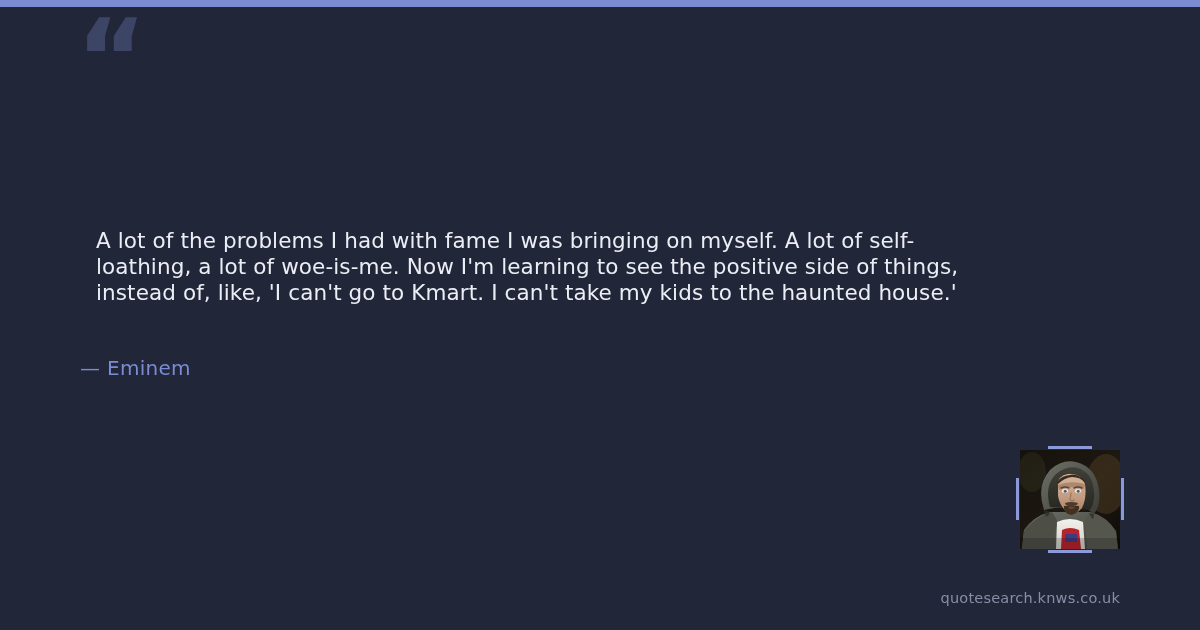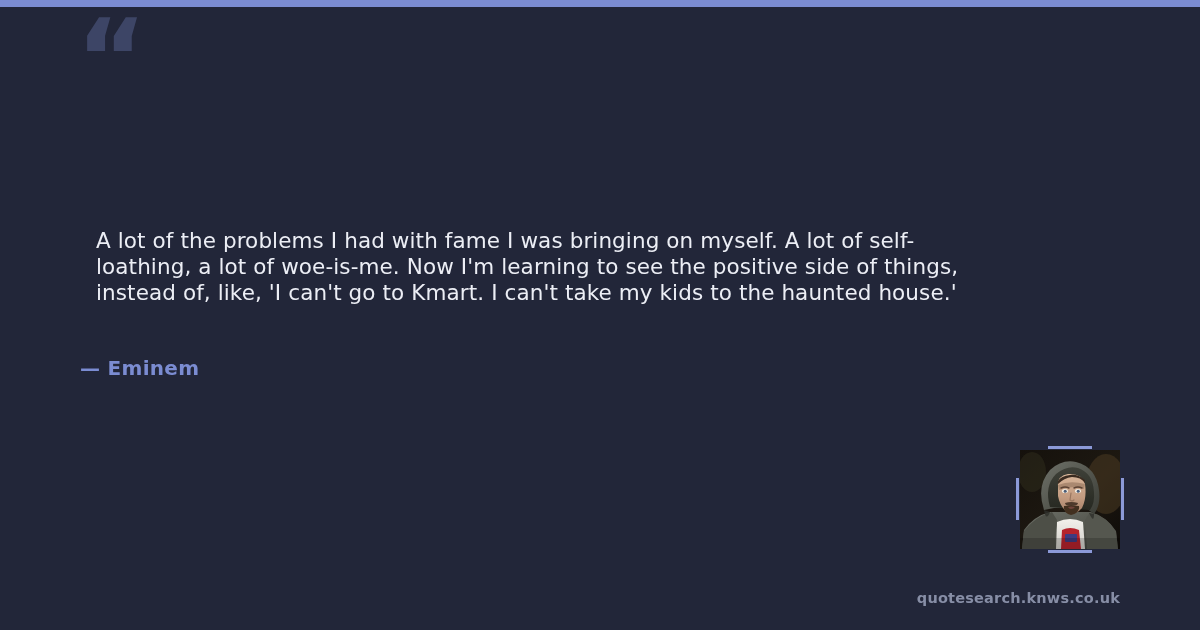--- a/index.html
+++ b/index.html
@@ -52,21 +52,21 @@
     white-space:pre-wrap;
     margin-left:16px;
   }
 
   
   .author {
     position:absolute;
     left:80px;
     top:356px;
     font-size:20px;
-    font-weight:700;
+    font-weight:400;
     color:#7b8cd2;
     letter-spacing:0.3px;
   }
 
   
   .portrait-wrap {
     position:absolute;
     left:1020px;
     top:450px;
     width:100px;
@@ -90,21 +90,20 @@
   .tick-right  { right:-4px;top:28px;   width:3px;  height:42px; }
 
   
   .watermark {
     position:absolute;
     right:80px;
     bottom:24px;
     font-size:14.5px;
     color:#878ea6;
     letter-spacing:0.2px;
-    font-weight:bold;
   }
 </style>
 </head>
 <body>
 
 <div class="top-bar"></div>
 
 <div class="quote-mark">“</div>
 
 <div class="quote-text">A lot of the problems I had with fame I was bringing on myself. A lot of self-loathing, a lot of woe-is-me. Now I'm learning to see the positive side of things, instead of, like, 'I can't go to Kmart. I can't take my kids to the haunted house.'</div>

